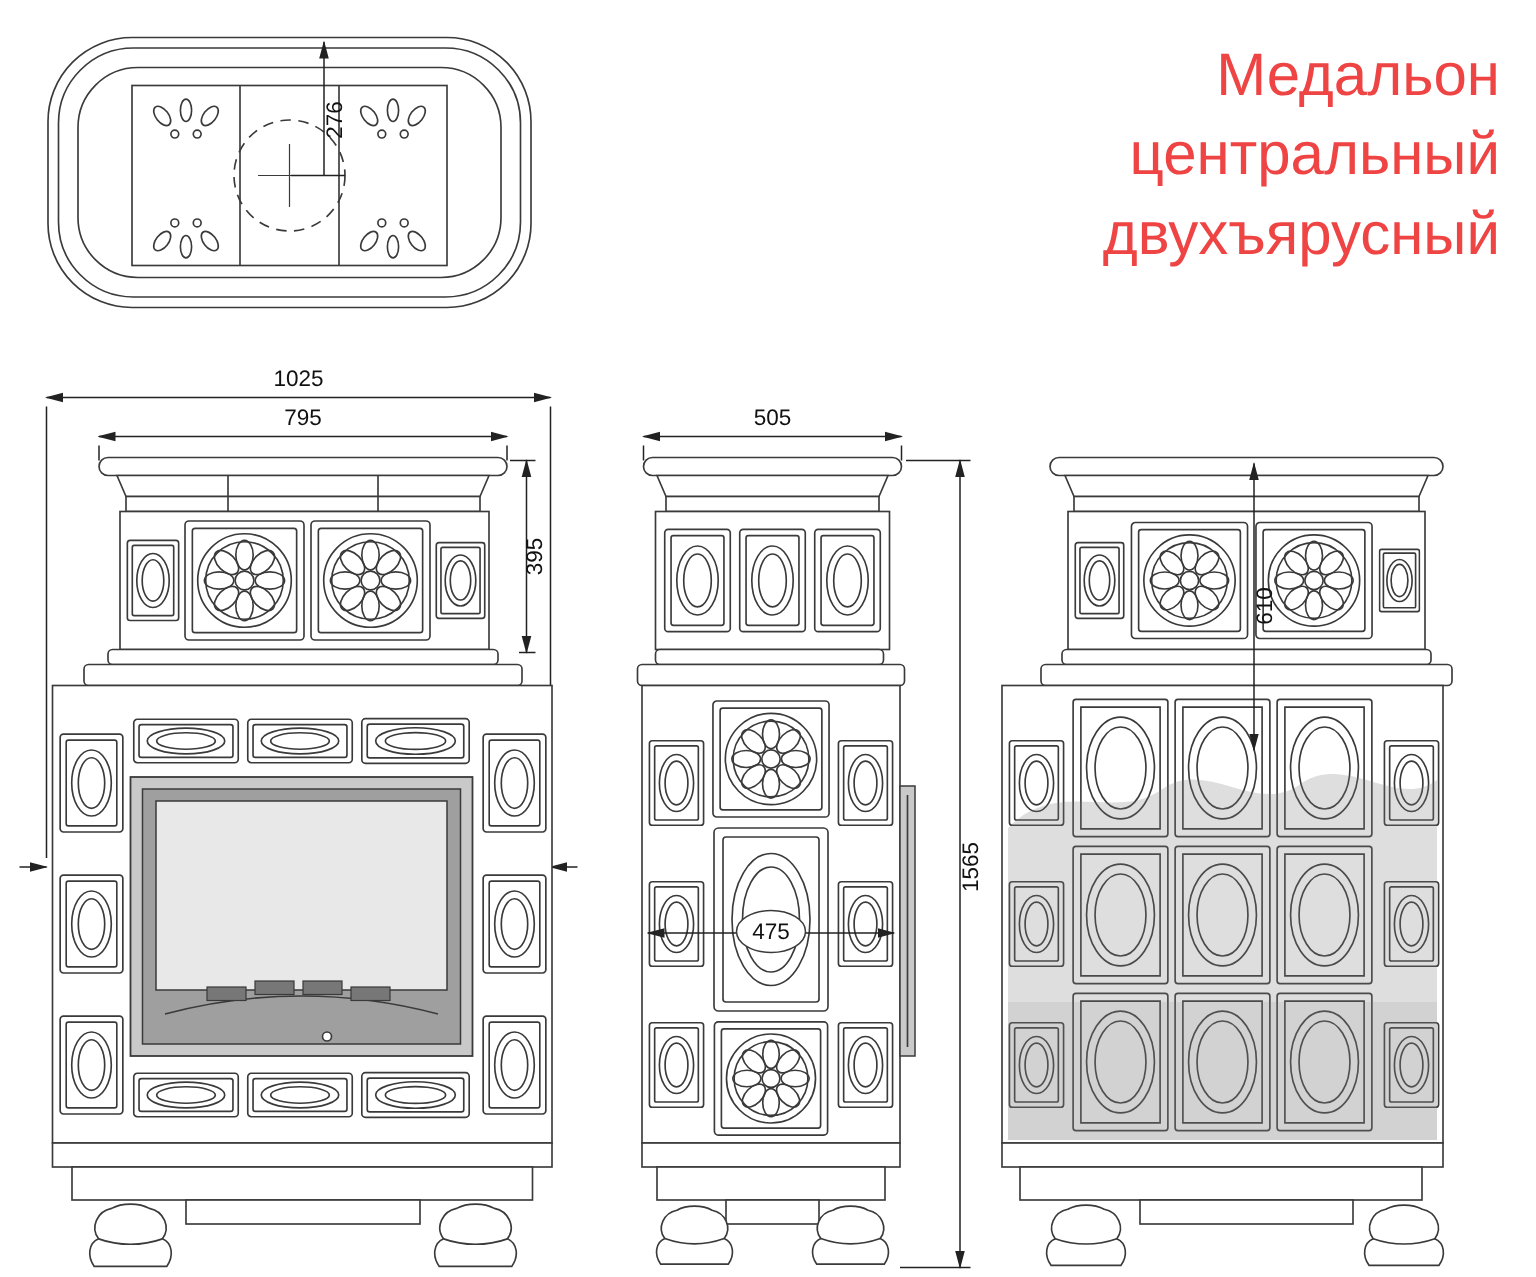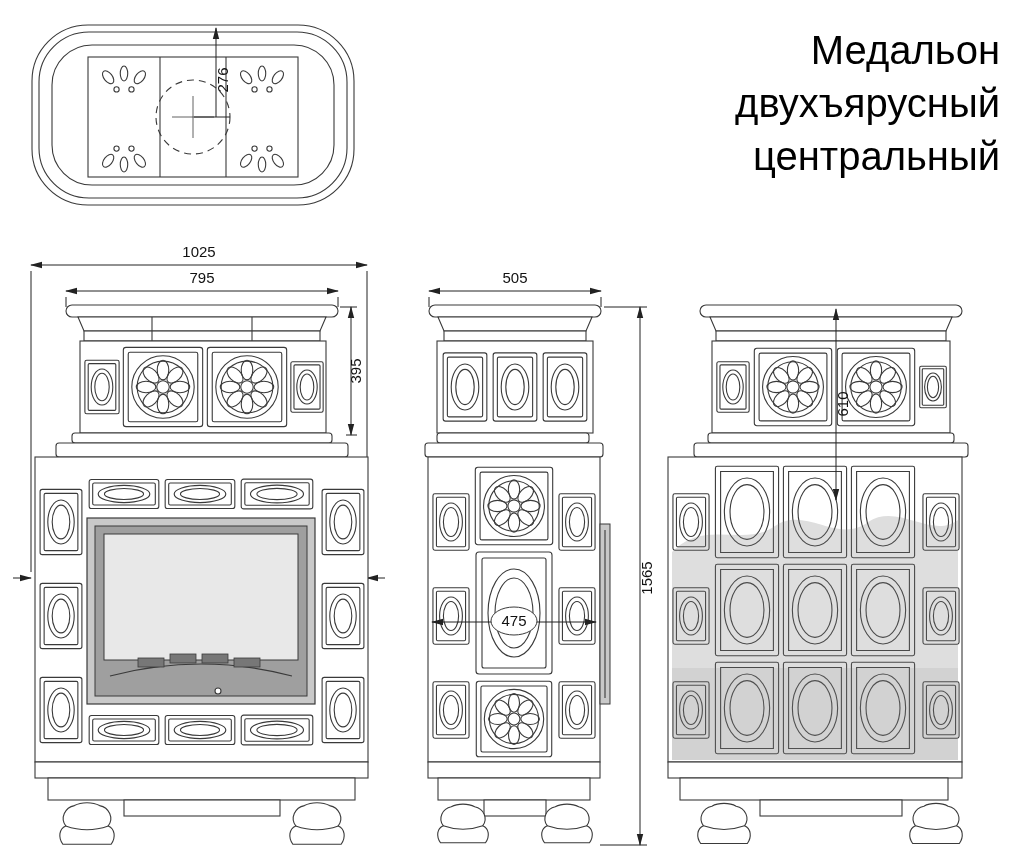--- a/index.html
+++ b/index.html
@@ -1,37 +1,37 @@
 <!DOCTYPE html>
 <html><head>
 <meta charset="utf-8">
 <style>
   * { margin:0; padding:0; box-sizing:border-box; }
   html,body { background:#ffffff; }
   body { width:1024px; height:851px; overflow:hidden; font-family:"Liberation Sans",sans-serif; }
   .canvas { position:relative; width:1024px; height:851px; background:#fff; }
   .drawing { position:absolute; left:0; top:0; }
-  .title { position:absolute; top:24px; right:24px; text-align:right; font-size:40px; line-height:53px; color:#000000; }
+  .title { position:absolute; top:24px; right:24px; text-align:right; font-size:40px; line-height:53px; color:#ef4444; }
   .ln { fill:none; stroke:#3a3a3a; stroke-width:1.1; }
   .fw { fill:#ffffff; stroke:#3a3a3a; stroke-width:1.1; }
   .dim { stroke:#222222; stroke-width:1; fill:none; }
   .dtx { font-family:"Liberation Sans",sans-serif; font-size:15px; fill:#111111; }
   symbol rect, symbol circle, symbol ellipse, symbol path {
     fill:none; stroke:#3a3a3a; stroke-width:1.1; vector-effect:non-scaling-stroke;
   }
 </style>
 </head>
 <body>
 
 <div class="canvas">
 
   <div class="title">
     <div>Медальон</div>
+    <div>центральный</div>
     <div>двухъярусный</div>
-    <div>центральный</div>
   </div>
 
   <svg class="drawing" width="1024" height="851" viewBox="0 0 1024 851">
     <defs>
       <marker id="arr" viewBox="0 0 12 8" refX="11" refY="4" markerWidth="12" markerHeight="8" orient="auto-start-reverse" markerUnits="userSpaceOnUse">
         <path d="M0,0.8 L12,4 L0,7.2 Z" fill="#222" stroke="none"></path>
       </marker>
 
       <symbol id="tileV" viewBox="0 0 60 92">
         <rect x="1.5" y="1.5" width="57" height="89" rx="3" style="fill:#fff"></rect>

